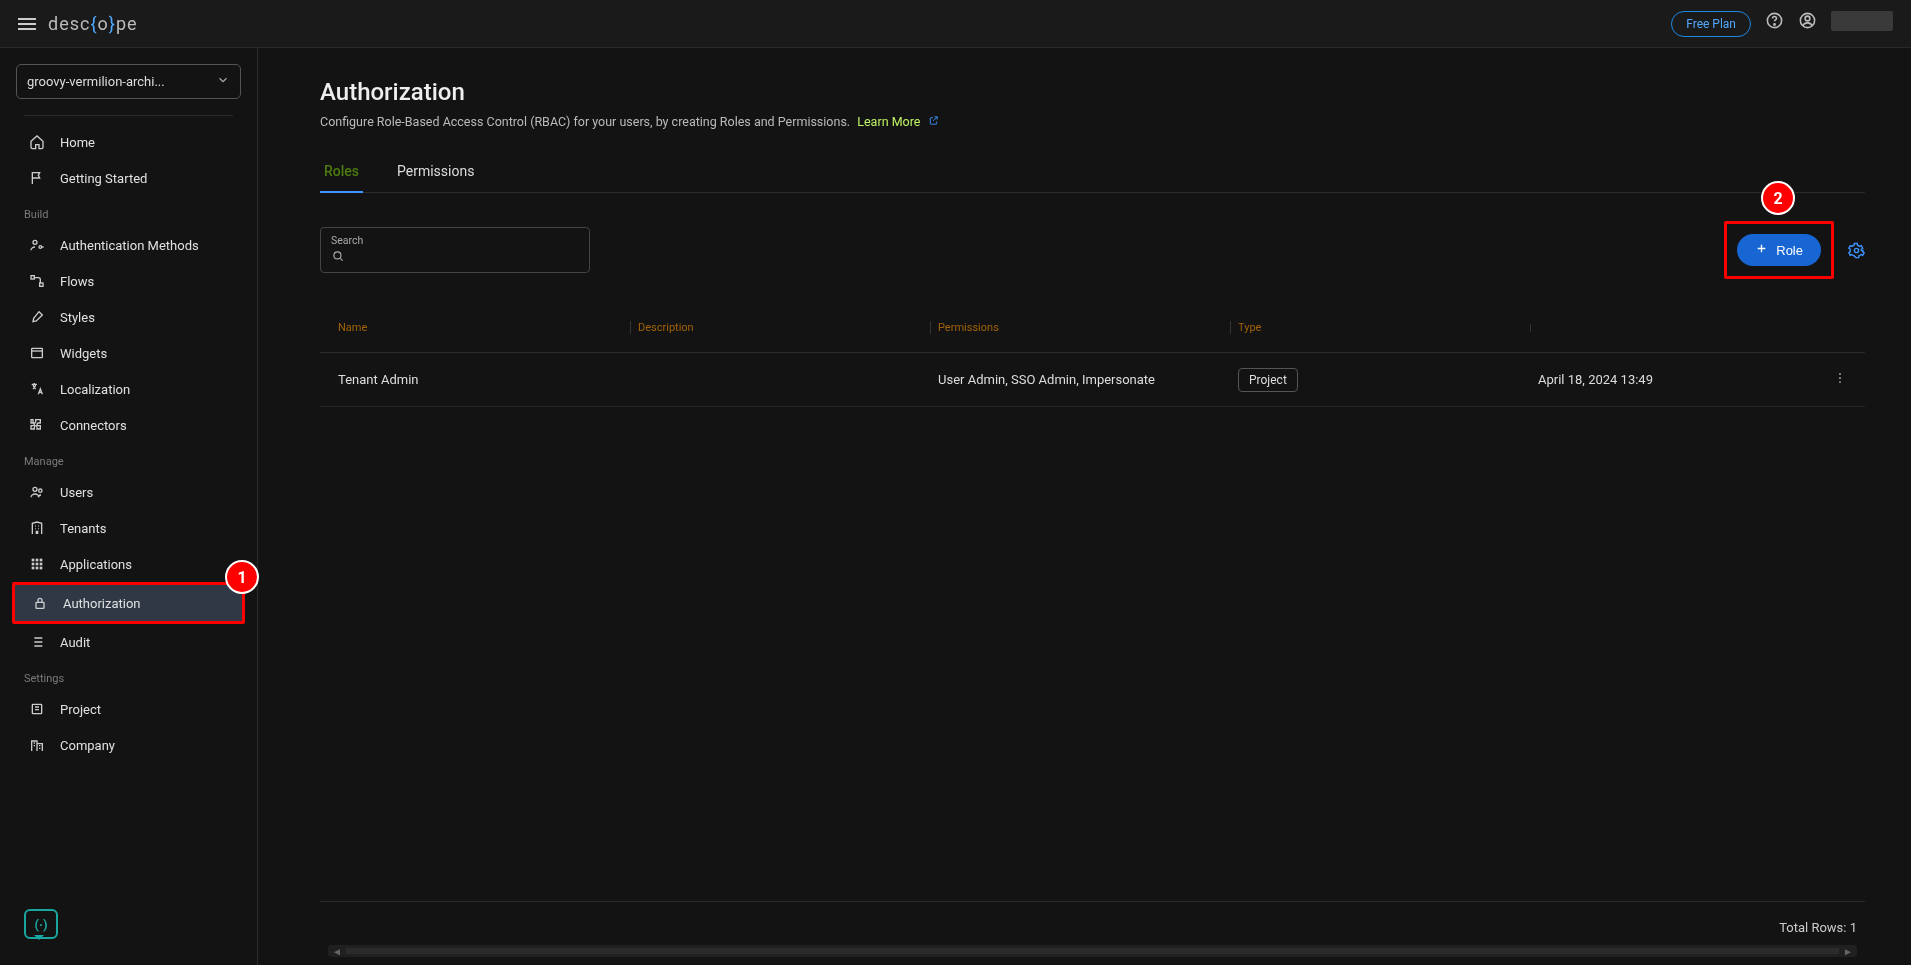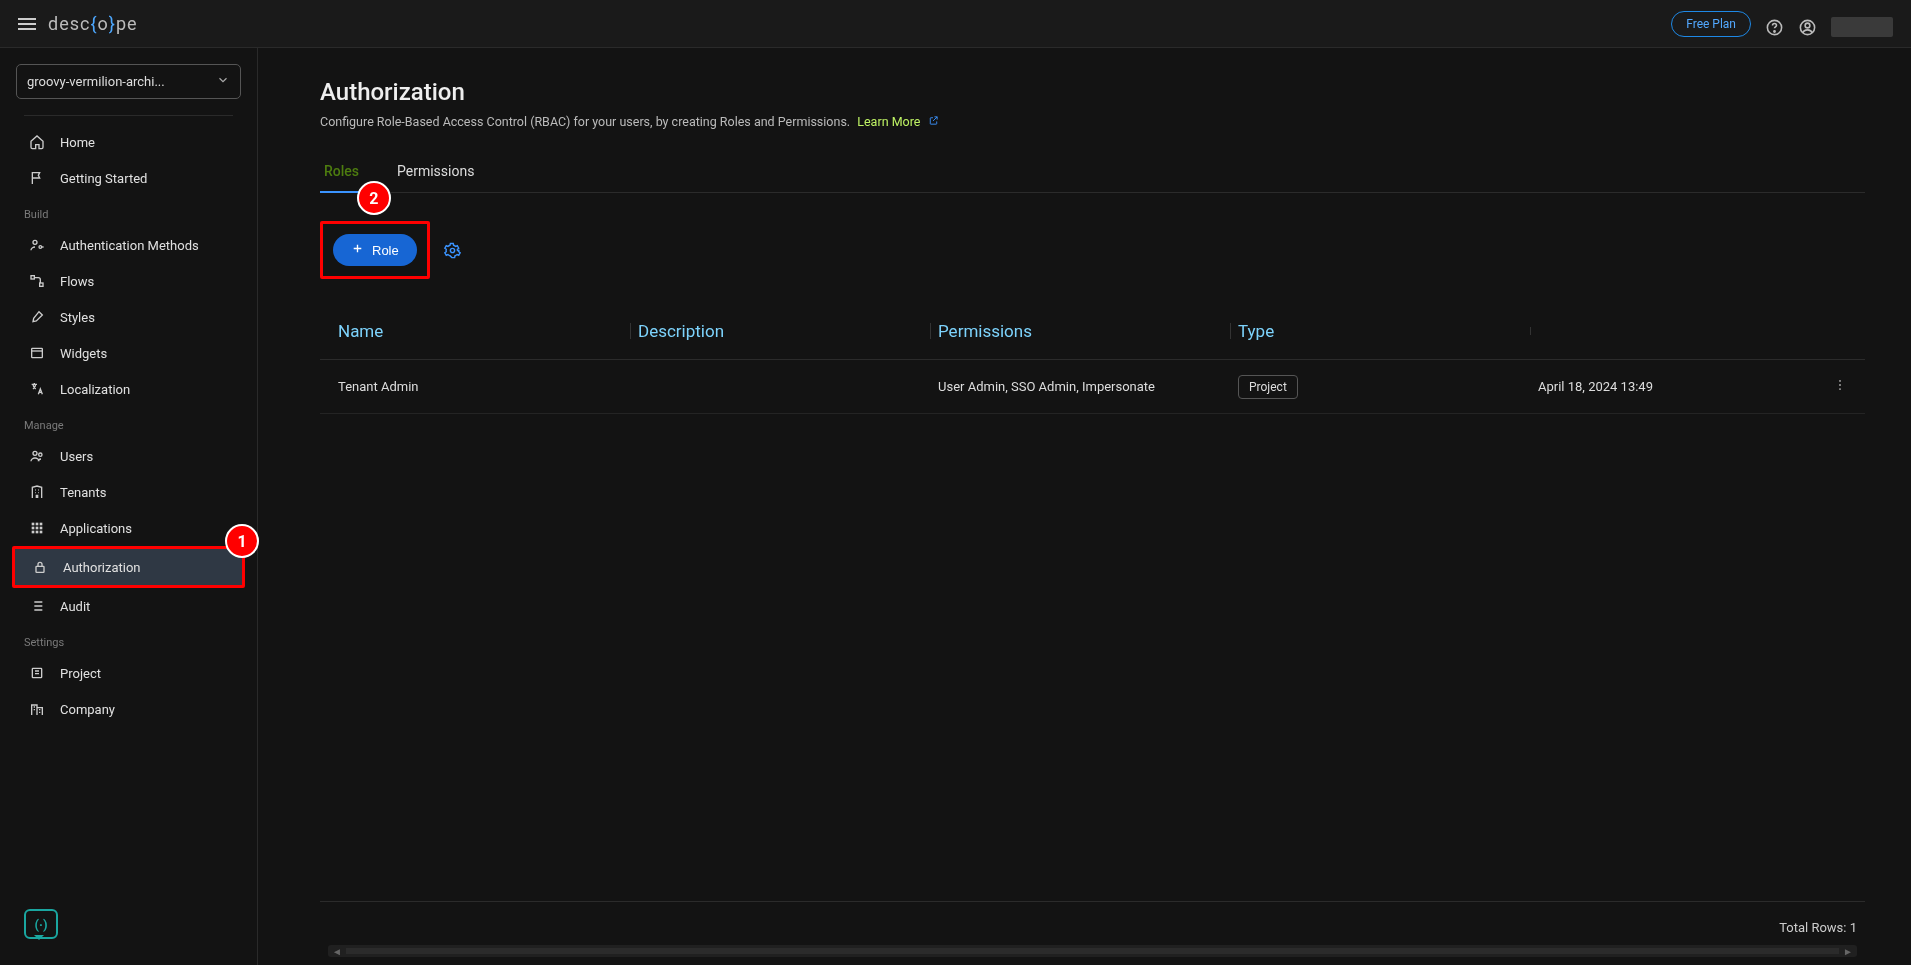--- a/index.html
+++ b/index.html
@@ -21,21 +21,21 @@
     height: 48px;
     padding: 0 18px;
     border-bottom: 1px solid #2a2a2a;
     background: #1a1a1a;
   }
   .topbar-left { display: flex; align-items: center; gap: 12px; }
   .hamburger { display: inline-flex; flex-direction: column; gap: 3px; cursor: pointer; }
   .hamburger span { width: 18px; height: 2px; background: #ccc; }
   .logo { font-size: 18px; letter-spacing: 1px; color: #bbb; font-weight: 400; }
   .logo .blue { color: #4da8ff; }
-  .topbar-right { display: flex; align-items: flex-end; gap: 14px; }
+  .topbar-right { display: flex; align-items: flex-start; gap: 14px; }
   .free-plan {
     border: 1px solid #1e88e5;
     color: #52a8ff;
     border-radius: 16px;
     padding: 5px 14px;
     font-size: 12px;
     cursor: pointer;
   }
   .topbar-icon { color: #bbb; cursor: pointer; display: inline-flex; }
   .user-pill {
@@ -163,21 +163,21 @@
     display: grid;
     grid-template-columns: 300px 300px 300px 300px 1fr 40px;
     align-items: center;
     gap: 0;
   }
   .table-head {
     border-bottom: 1px solid #2b2b2b;
     padding: 8px 10px;
   }
   .th {
-    font-size: 17px; color: #7dd3fc; display: flex; align-items: center; gap: 6px;
+    font-size: 11px; color: #a16207; display: flex; align-items: center; gap: 6px;
     padding: 10px 8px;
     position: relative;
   }
   .th:not(:first-child)::before {
     content: ""; position: absolute; left: 0; top: 30%; bottom: 30%; width: 1px; background: #333;
   }
   .table-row {
     padding: 12px 10px;
     border-bottom: 1px solid #242424;
   }
@@ -318,20 +318,28 @@
       <span>Widgets</span>
     </div>
     <div class="side-item">
       <span class="side-icon">
         <svg width="16" height="16" viewBox="0 0 24 24" fill="none" stroke="currentColor" stroke-width="2">
             <path d="M4 5h8M8 3v2M6 5c0 4 4 7 4 7M10 5c0 4-4 7-4 7M14 20l3-8 3 8M15 17h4"></path>
           </svg>
       </span>
       <span>Localization</span>
     </div>
+    <div class="side-item">
+      <span class="side-icon">
+        <svg width="16" height="16" viewBox="0 0 24 24" fill="none" stroke="currentColor" stroke-width="2">
+            <path d="M14 4h-4v3a2 2 0 11-4 0V4H3v5h3a2 2 0 110 4H3v5h5v-3a2 2 0 114 0v3h5v-5h-3a2 2 0 110-4h3V4z"></path>
+          </svg>
+      </span>
+      <span>Connectors</span>
+    </div>
 
     <div class="side-section-title">Manage</div>
 
     <div class="side-item">
       <span class="side-icon">
         <svg width="16" height="16" viewBox="0 0 24 24" fill="none" stroke="currentColor" stroke-width="2">
             <circle cx="9" cy="8" r="3"></circle>
             <circle cx="17" cy="10" r="2.5"></circle>
             <path d="M3 20c0-3 3-5 6-5s6 2 6 5M14 20c0-2 2-3.5 4-3.5"></path>
           </svg>
@@ -417,20 +425,32 @@
           </svg>
       </span>
     </div>
 
     <div class="tabs">
       <div class="tab tab-active">Roles</div>
       <div class="tab">Permissions</div>
     </div>
 
     <div class="toolbar-row">
+      <div class="search-box">
+        <span class="lbl">Search</span>
+        <div class="row">
+          <span class="sicon">
+            <svg width="14" height="14" viewBox="0 0 24 24" fill="none" stroke="currentColor" stroke-width="2">
+                <circle cx="11" cy="11" r="6"></circle>
+                <path d="M20 20l-4-4"></path>
+              </svg>
+          </span>
+          <input type="text" style="">
+        </div>
+      </div>
 
       <div class="toolbar-actions">
         <div class="callout-badge" style="top:-40px; right:70px;">2</div>
         <div class="highlight-red" style="padding:10px; border-radius:2px;">
           <button class="add-btn">
             <span>
               <svg width="13" height="13" viewBox="0 0 24 24" fill="none" stroke="currentColor" stroke-width="2.5">
                   <path d="M12 5v14M5 12h14"></path>
                 </svg>
             </span>

